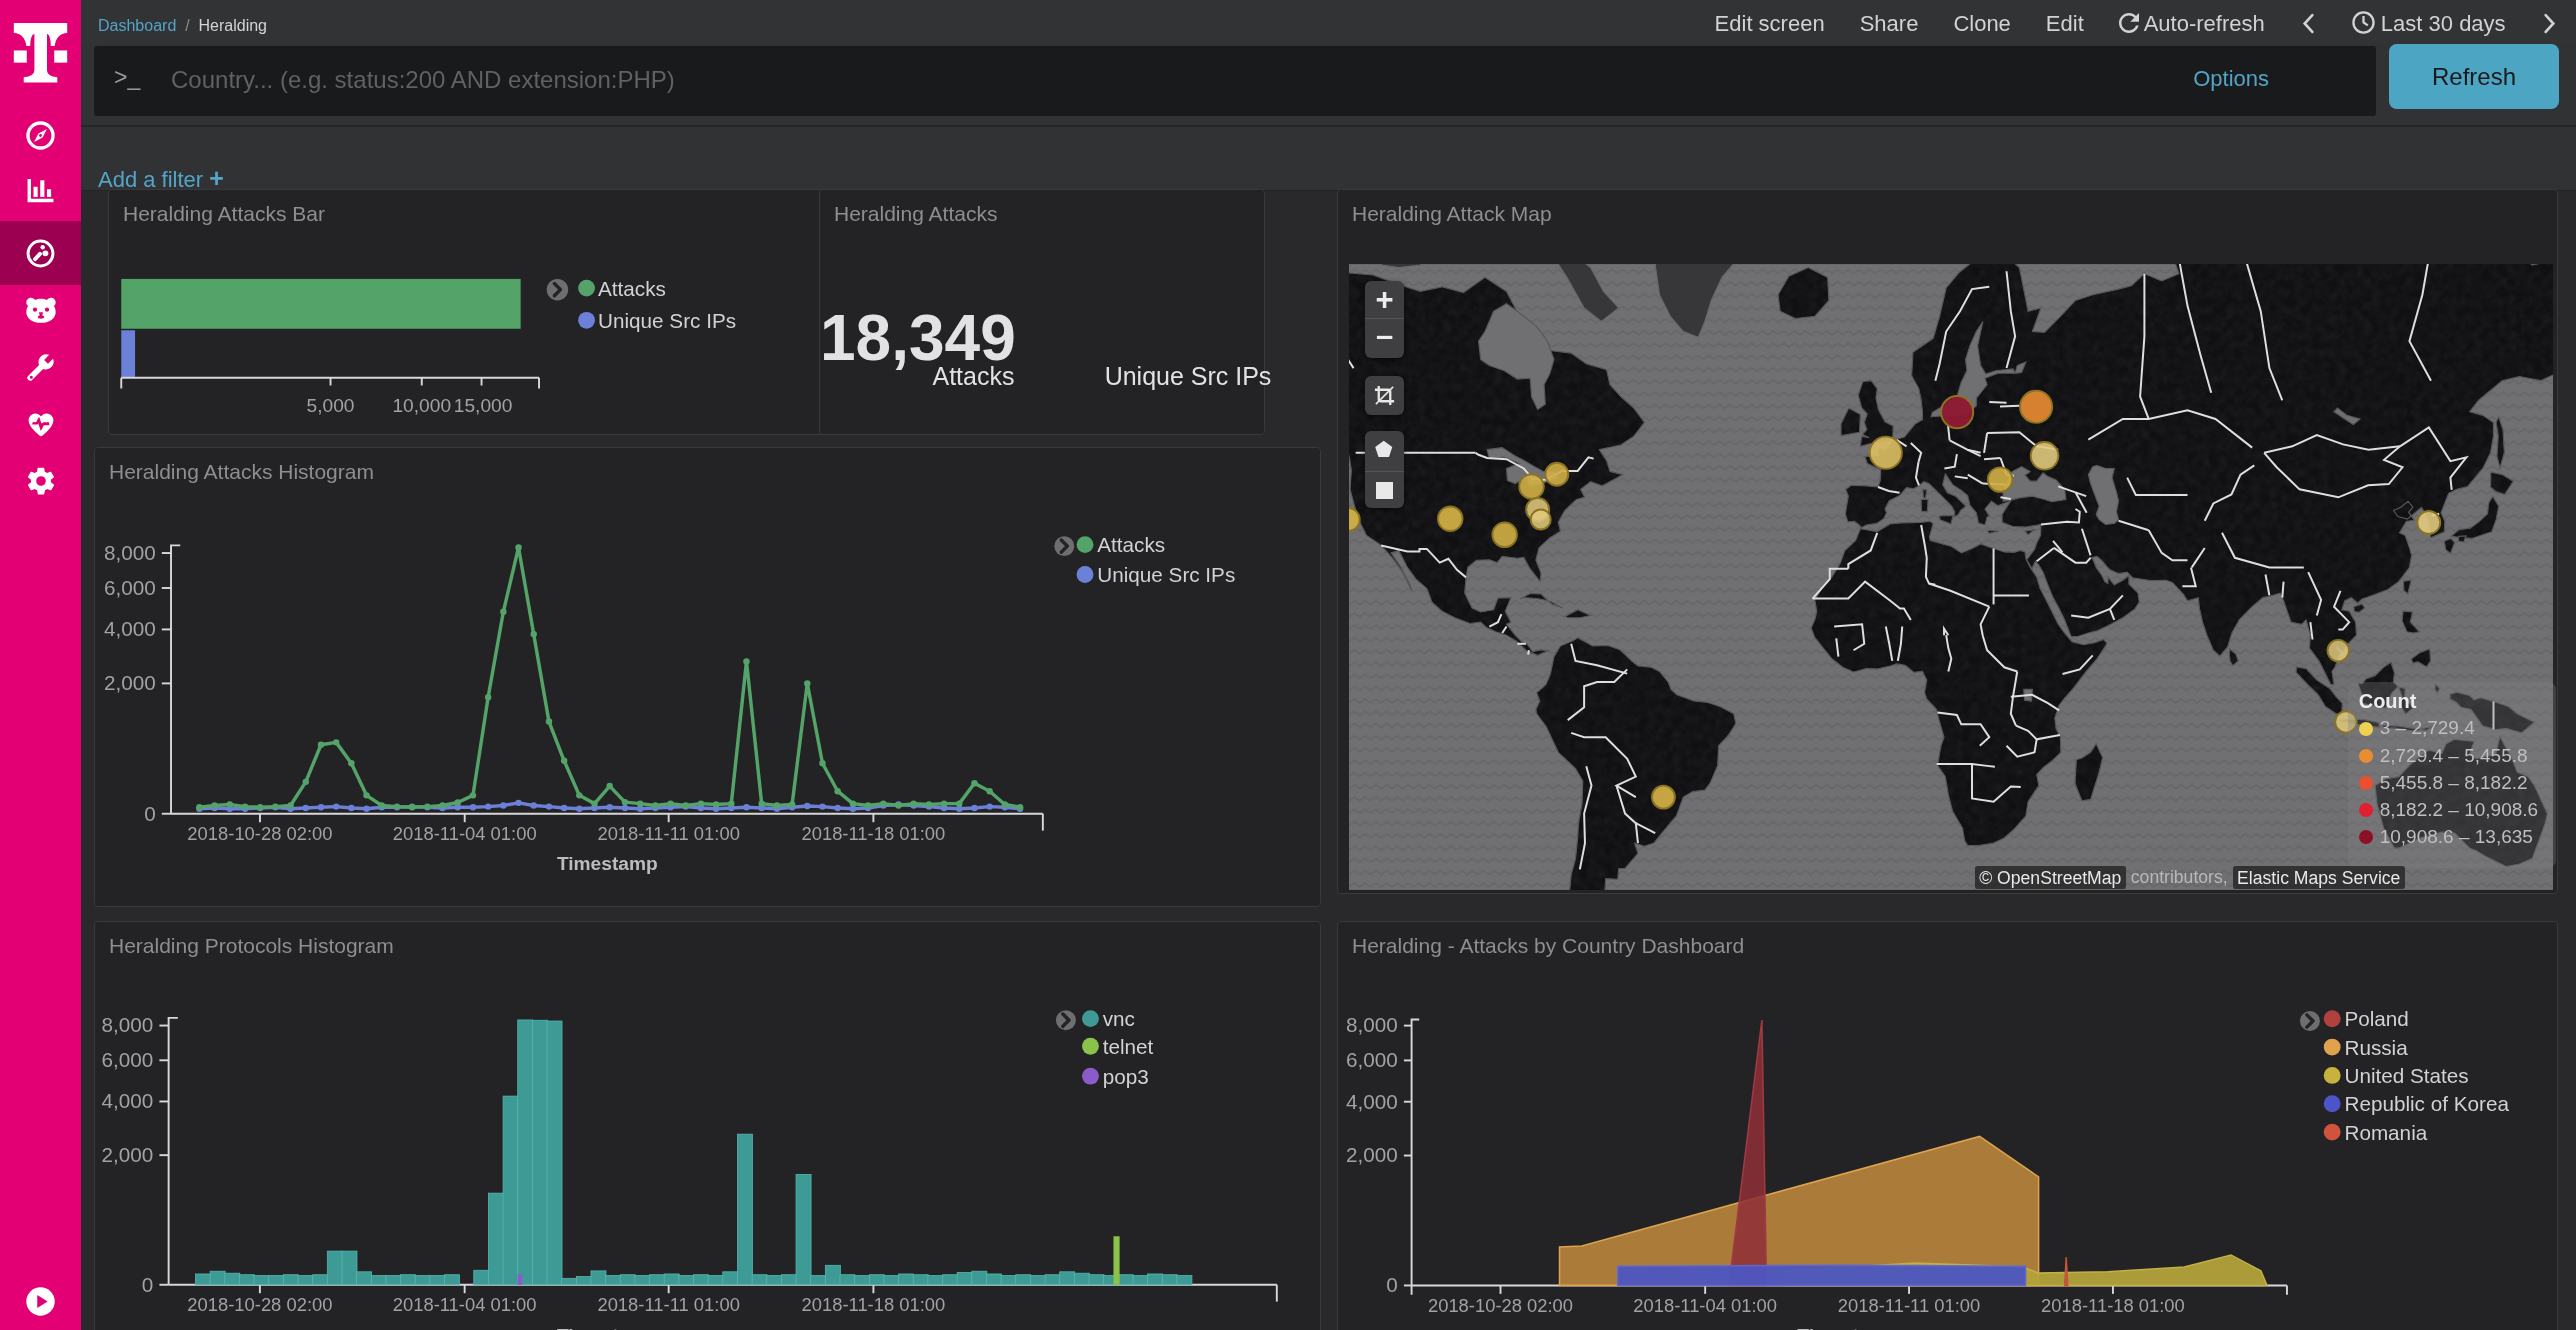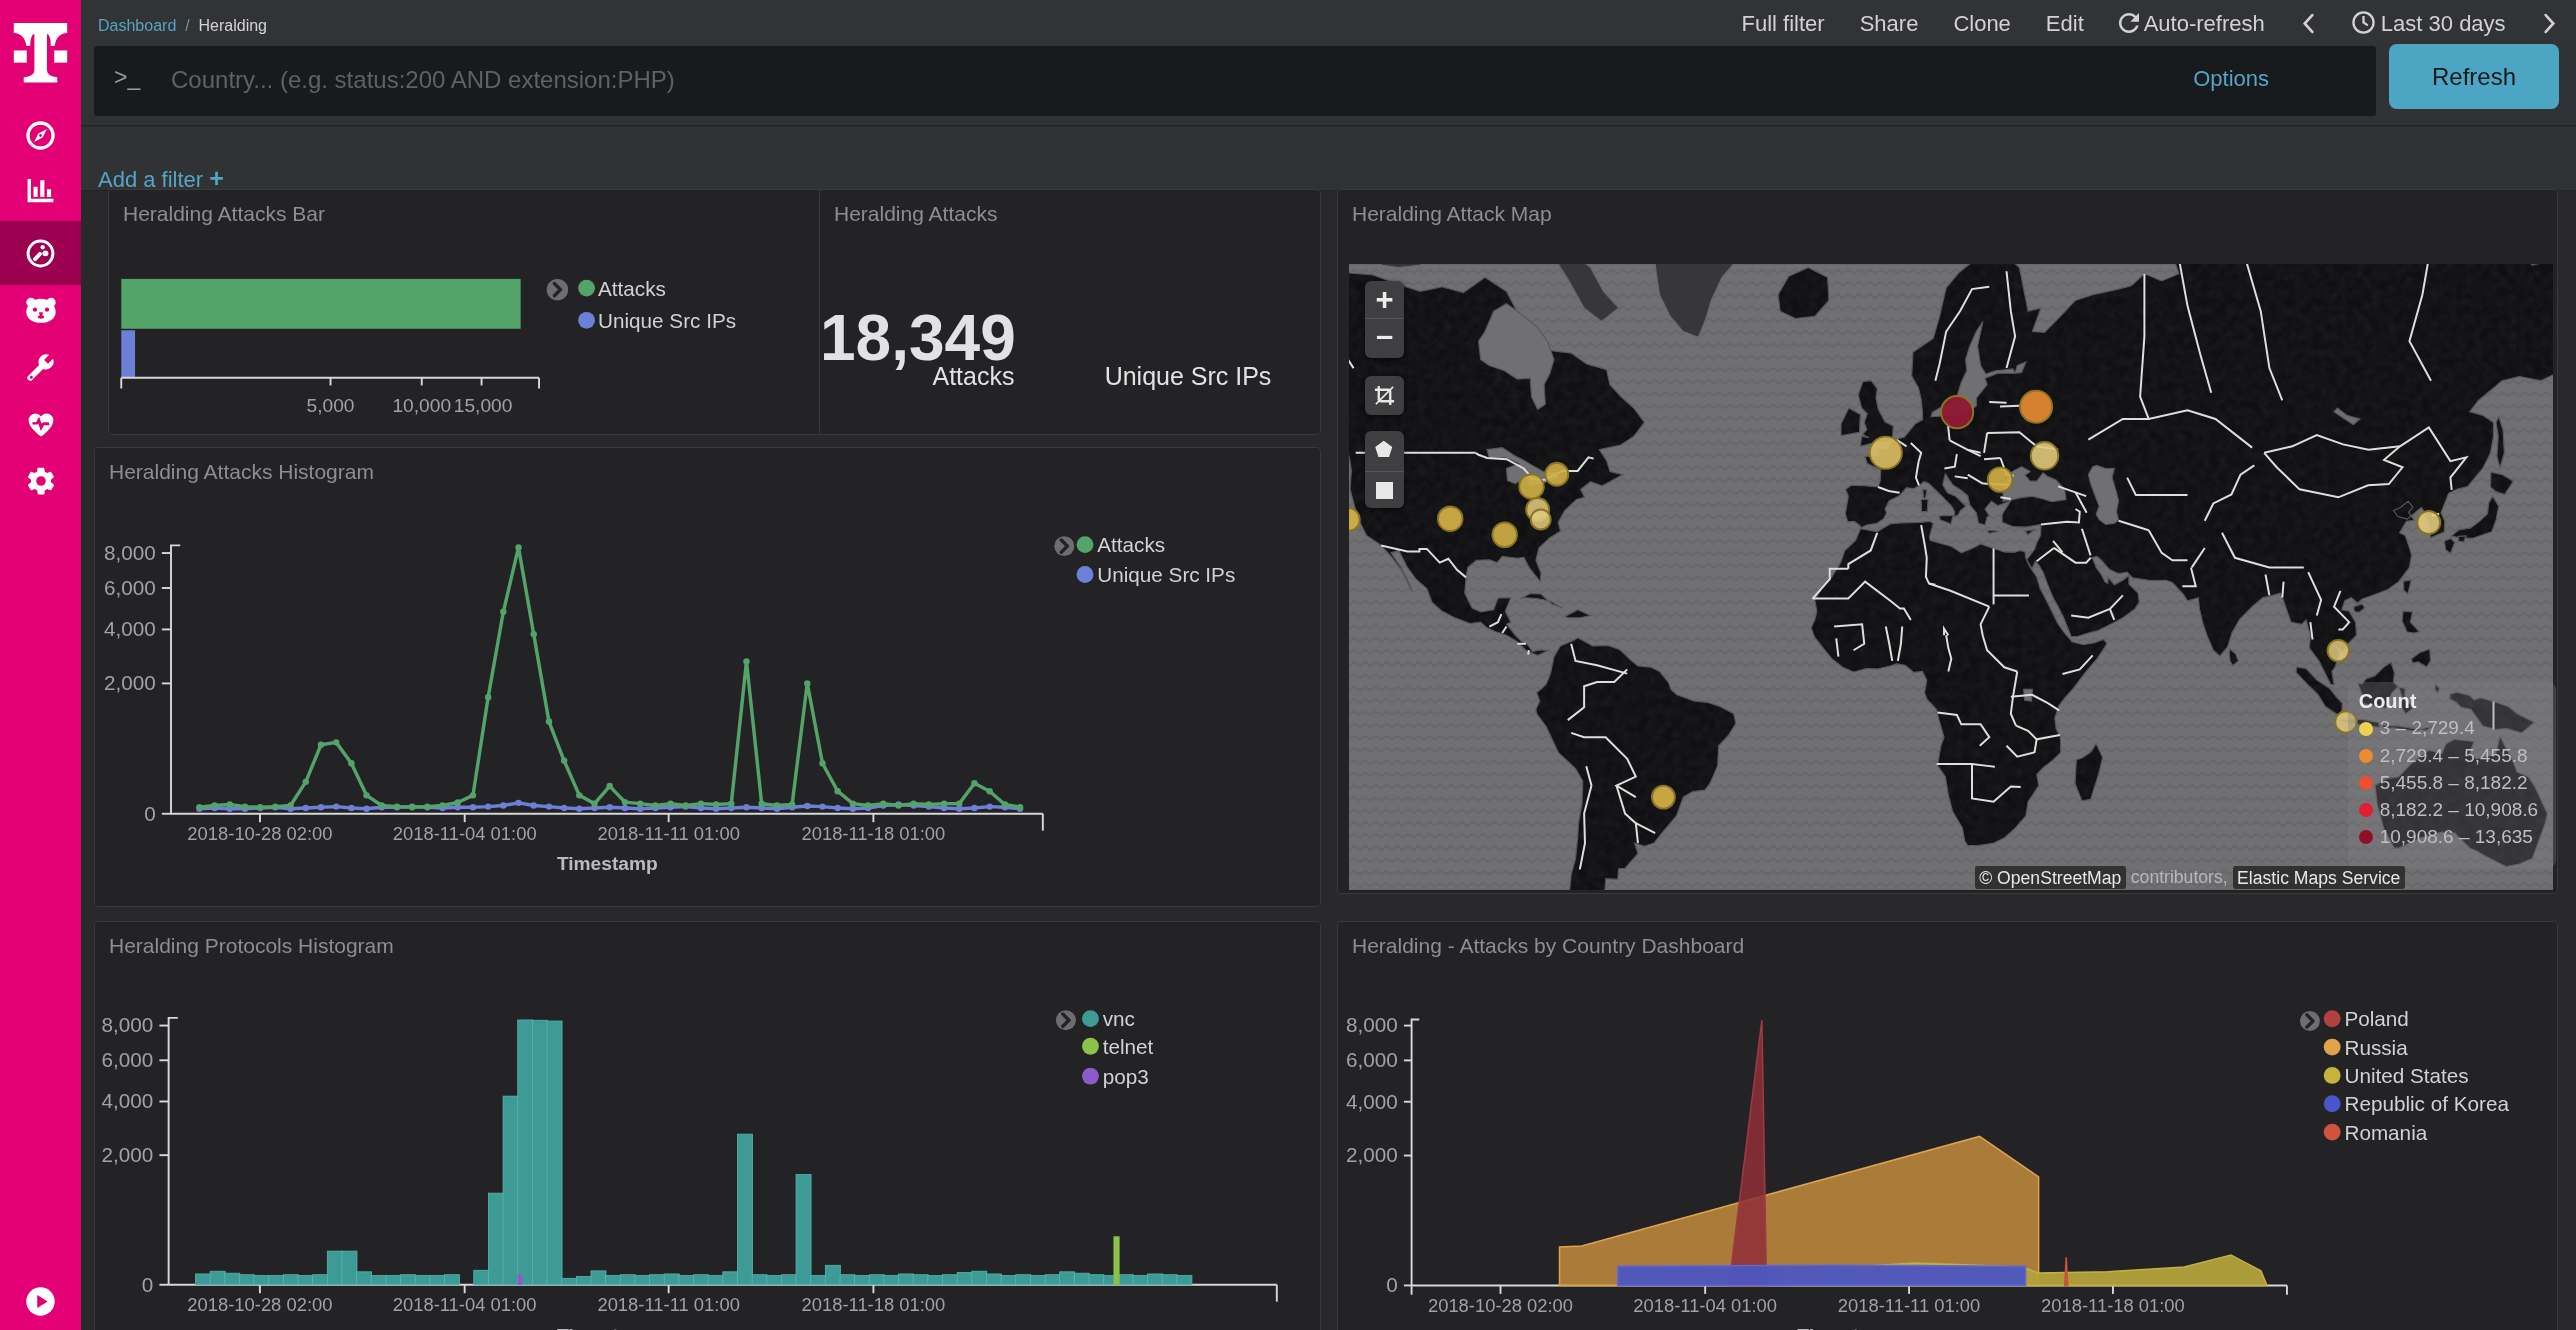--- a/index.html
+++ b/index.html
@@ -22,21 +22,21 @@
 #addfilter{position:absolute;left:98px;top:164px;color:#54a4c6;font-size:22px}
 .panel{position:absolute;background:#232325;border:1.5px solid #3a3a3c;border-radius:4.6px}
 .ptitle{position:absolute;left:14px;top:12.3px;font-size:21px;color:#8e8e90}
 .panel > svg{display:block}
 </style>
 </head><body>
 <div id="topbar"></div>
 <div id="searchrow"></div>
 <div id="filterrow"></div>
 <div id="crumb"><a href="#">Dashboard</a> <span style="color:#8a8a8c">&nbsp;/&nbsp;</span> <span class="cur">Heralding</span></div>
-<div id="nav"><span class="it">Full filter</span><span class="it">Share</span><span class="it">Clone</span><span class="it">Edit</span><span class="it"><svg width="20" height="20" viewBox="0 0 16 16" style="display:inline;vertical-align:-2.3px">
+<div id="nav"><span class="it">Edit screen</span><span class="it">Share</span><span class="it">Clone</span><span class="it">Edit</span><span class="it"><svg width="20" height="20" viewBox="0 0 16 16" style="display:inline;vertical-align:-2.3px">
         <path d="M13.6 2.3C12.2.9 10.2 0 8 0 3.6 0 0 3.6 0 8s3.6 8 8 8c3.7 0 6.8-2.6 7.7-6h-2.1c-.8 2.3-3 4-5.6 4-3.3 0-6-2.7-6-6s2.7-6 6-6c1.7 0 3.1.7 4.2 1.8L9 7h7V0l-2.4 2.3z" fill="#d2d2d4"></path>
       </svg> Auto-refresh</span><span class="it"><svg width="17" height="23" viewBox="0 0 22 30" style="display:inline;vertical-align:-4.6px">
         <path d="M16 4 L6 15 L16 26" stroke="#d2d2d4" stroke-width="3.4" fill="none" stroke-linecap="round"></path>
       </svg></span><span class="it"><svg width="23" height="23" viewBox="0 0 16 16" style="display:inline;vertical-align:-3.8px">
         <circle cx="8" cy="8" r="7" fill="none" stroke="#d2d2d4" stroke-width="1.6"></circle>
         <path d="M8 3.5V8l3 2" fill="none" stroke="#d2d2d4" stroke-width="1.6"></path>
       </svg> Last 30 days</span><span class="it"><svg width="17" height="23" viewBox="0 0 22 30" style="display:inline;vertical-align:-4.6px">
         <path d="M6 4 L16 15 L6 26" stroke="#d2d2d4" stroke-width="3.4" fill="none" stroke-linecap="round"></path>
       </svg></span></div>
 <div id="searchbox">
@@ -101,21 +101,21 @@
       <text x="408" y="290" font-size="25" fill="#a2a2a4" text-anchor="middle" font-weight="normal" font-family="Liberation Sans,sans-serif">10,000</text>
       <text x="488" y="290" font-size="25" fill="#a2a2a4" text-anchor="middle" font-weight="normal" font-family="Liberation Sans,sans-serif">15,000</text>
       <circle cx="585" cy="130" r="14" fill="#6e6e70"></circle>
       <path d="M581 122 l8 8 l-8 8" stroke="#232325" stroke-width="4.5" fill="none" stroke-linecap="round" stroke-linejoin="round"></path>
       <circle cx="623" cy="128" r="11" fill="#54a469"></circle>
       <text x="638" y="138" font-size="27" fill="#d2d2d4" text-anchor="start" font-weight="normal" font-family="Liberation Sans,sans-serif">Attacks</text>
       <circle cx="623" cy="170" r="11" fill="#6c80d8"></circle>
       <text x="638" y="180" font-size="27" fill="#d2d2d4" text-anchor="start" font-weight="normal" font-family="Liberation Sans,sans-serif">Unique Src IPs</text>
     </svg>
   </div>
-<div class="panel" style="left:819px;top:189px;width:502px;height:246px">
+<div class="panel" style="left:819px;top:189px;width:446px;height:246px">
     <div class="ptitle">Heralding Attacks</div>
     <div style="position:absolute;left:0px;top:116px;width:307px;text-align:left;color:#e2e2e4;font-size:64px;line-height:64px;font-weight:bold">18,349</div>
     <div style="position:absolute;left:0px;top:172px;width:307px;text-align:center;color:#e2e2e4;font-size:25px">Attacks</div>
     <div style="position:absolute;left:253px;top:172px;width:230px;text-align:center;color:#e2e2e4;font-size:25px">Unique Src IPs</div>
   </div>
 <div class="panel" style="left:1337px;top:189px;width:1221px;height:705px">
     <div class="ptitle">Heralding Attack Map</div>
   </div>
 <div class="panel" style="left:94px;top:447px;width:1227px;height:460px">
     <div class="ptitle">Heralding Attacks Histogram</div>

